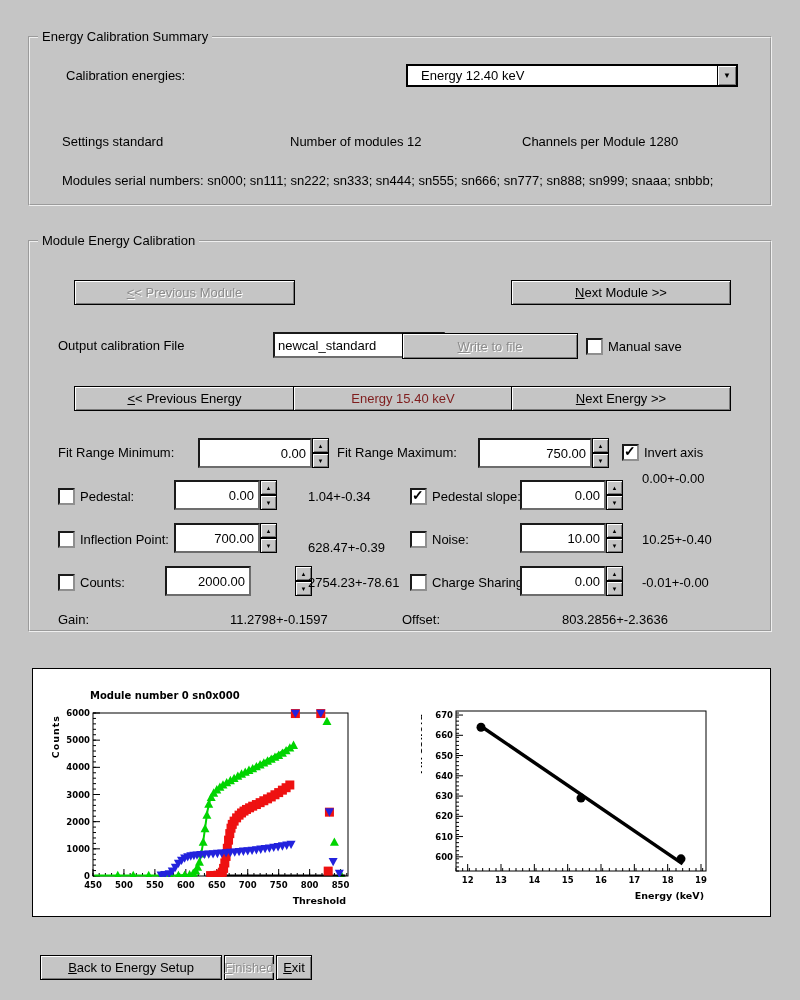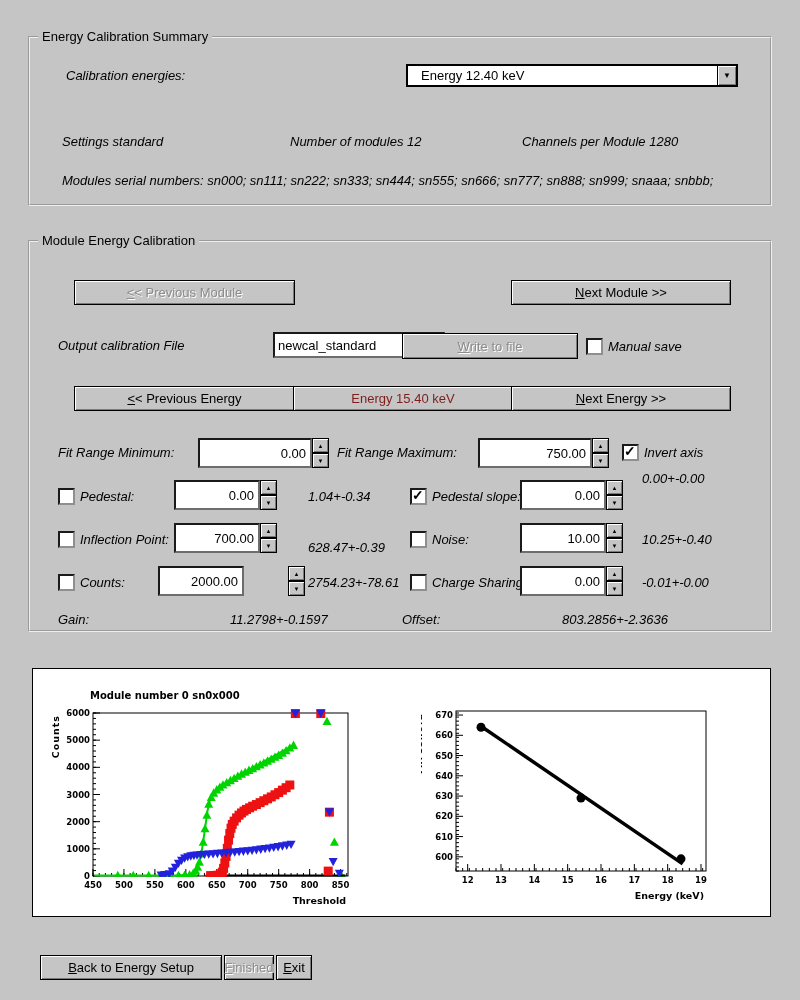--- a/index.html
+++ b/index.html
@@ -9,21 +9,21 @@
     font-family:"Liberation Sans", sans-serif;
     font-size:13px; color:#000; overflow:hidden;
   }
   .groupbox{
     position:absolute; border:2px groove #efefef;
   }
   .groupbox-title{
     position:absolute; top:-9px; left:8px;
     background:#c5c5c5; padding:0 4px; white-space:nowrap;
   }
-  .lbl{ position:absolute; white-space:nowrap;font-style:italic; }
+  .lbl{ position:absolute; white-space:nowrap; }
   .btn{
     position:absolute; display:flex; align-items:center; justify-content:center;
     background:#c5c5c5; border:1px solid #000;
     box-shadow: inset 1px 1px 0 #ffffff, inset -1px -1px 0 #7a7a7a;
     font-size:13px; white-space:nowrap; cursor:default; user-select:none;
   }
   .btn.disabled{ color:#8c8c8c; text-shadow:1px 1px 0 #fff; }
   .btn.green-text{ color:#7f1d1d; }
   .text-field{
     position:absolute; background:#fff; border:2px solid;
@@ -164,21 +164,21 @@
       <input class="spin-field" style="width: 86px; height: 30px;" value="10.00">
       <div class="spin-btns" style="height:30px;">
           <div class="spin-up">▲</div>
           <div class="spin-down">▼</div>
         </div>
     </div>
     <span class="lbl" style="left:612px;top:290px;">10.25+-0.40</span>
 
     <span class="checkbox" style="left:28px;top:332px;"></span>
     <span class="lbl" style="left:50px;top:333px;">Counts:</span>
-    <div class="spin" style="left:128px;top:324px;gap:44px;">
+    <div class="spin" style="left:135px;top:324px;gap:44px;">
       <input class="spin-field" style="width: 86px; height: 30px;" value="2000.00">
       <div class="spin-btns" style="height:30px;">
           <div class="spin-up">▲</div>
           <div class="spin-down">▼</div>
         </div>
     </div>
     <span class="lbl" style="left:278px;top:333px;">2754.23+-78.61</span>
 
     <span class="checkbox" style="left:380px;top:332px;"></span>
     <span class="lbl" style="left:402px;top:333px;">Charge Sharing</span>

